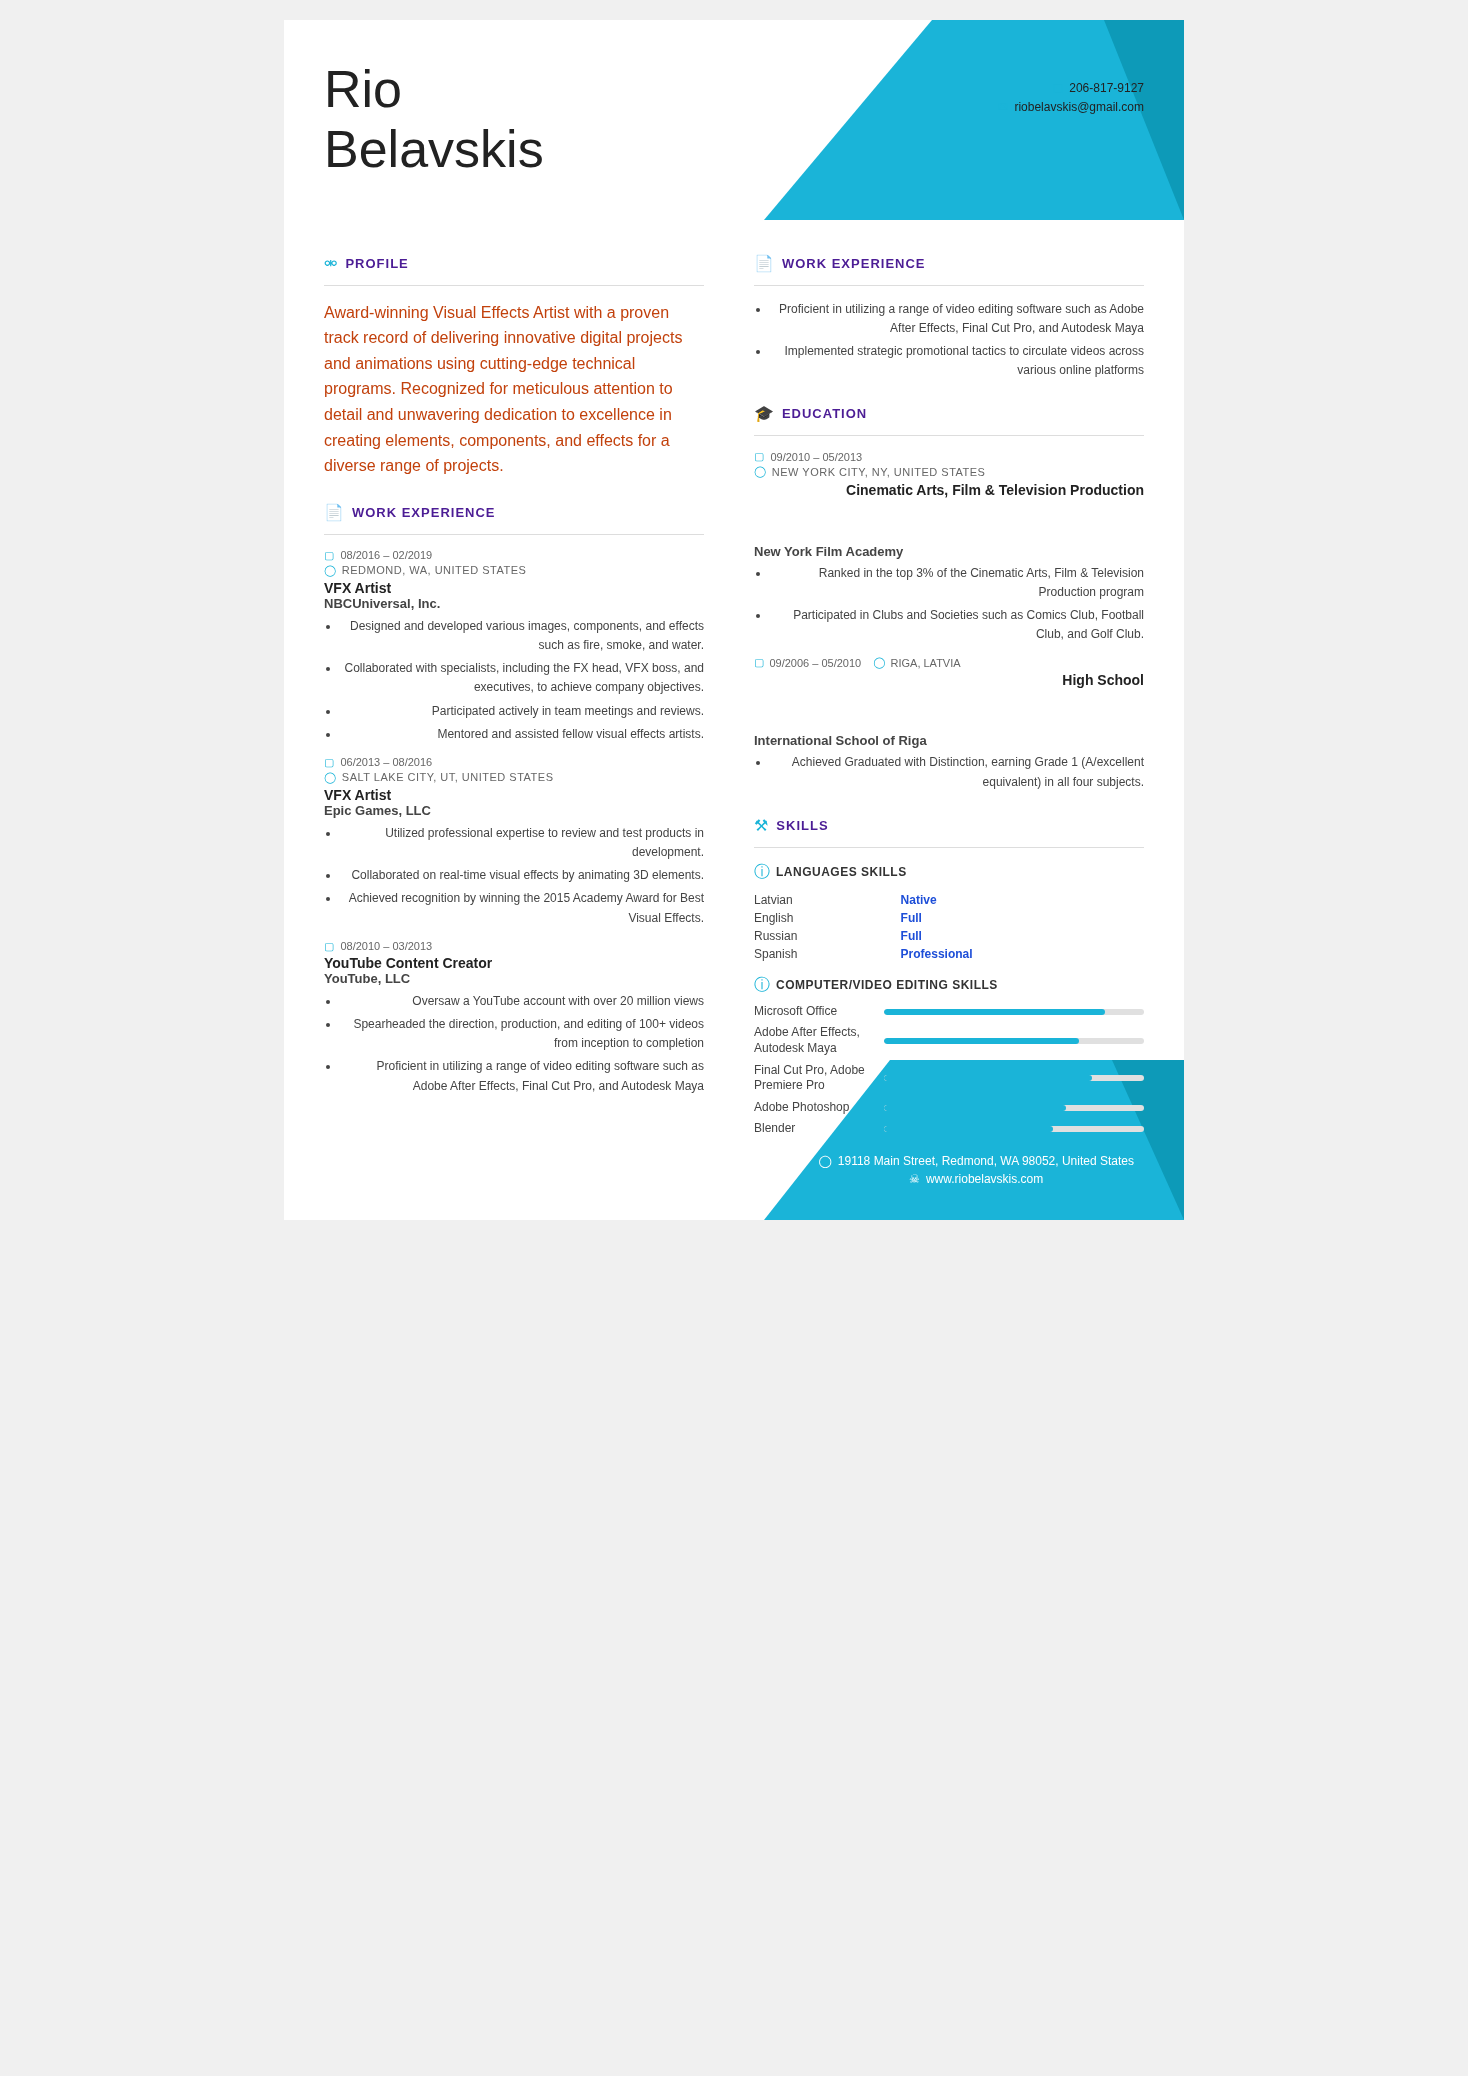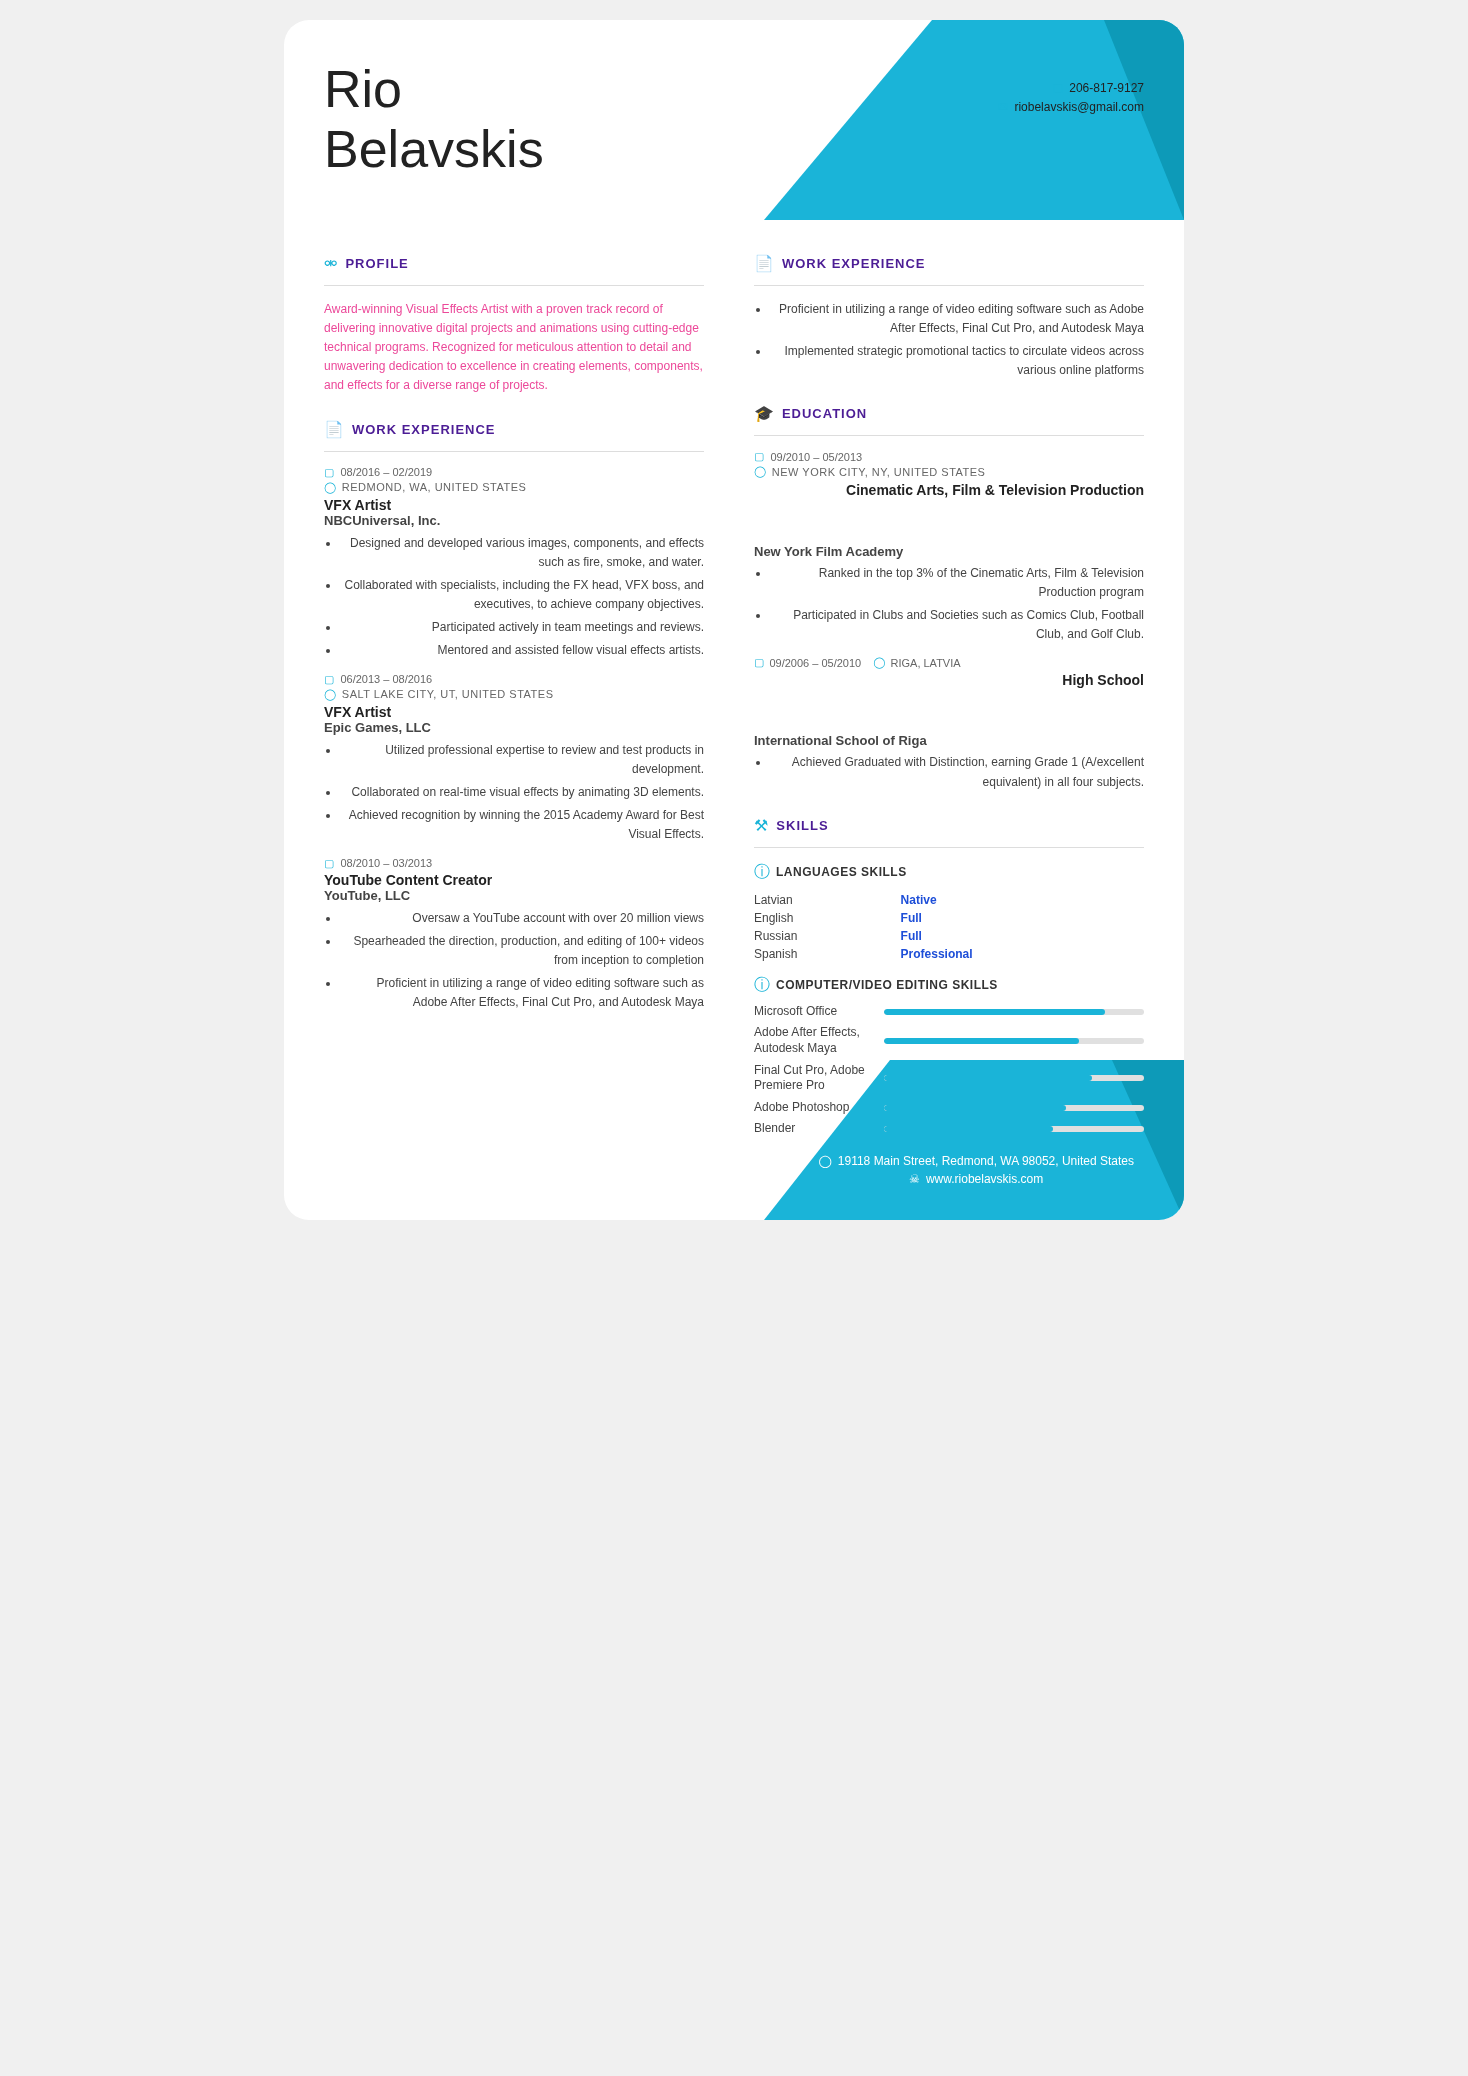--- a/index.html
+++ b/index.html
@@ -10,21 +10,20 @@
       justify-content: center;
       align-items: flex-start;
       padding: 20px;
     }
     .page {
       width: 900px;
       min-height: 1200px;
       background: #fff;
       position: relative;
       overflow: hidden;
-      border-radius: 25px;
     }
     
     .top-blue {
       position: absolute;
       top: 0;
       right: 0;
       width: 420px;
       height: 200px;
       background: #1ab4d8;
       clip-path: polygon(40% 0, 100% 0, 100% 100%, 0% 100%);
@@ -129,22 +128,22 @@
       letter-spacing: 1px;
       text-transform: uppercase;
     }
     .section-divider {
       border: none;
       border-top: 1px solid #ddd;
       margin-bottom: 14px;
     }
     
     .profile-text {
-      font-size: 12px;
-      color: #ec4899;
+      font-size: 16px;
+      color: #c2410c;
       line-height: 1.6;
     }
     
     .job-meta {
       display: flex;
       align-items: center;
       gap: 6px;
       font-size: 11px;
       color: #666;
       margin-top: 12px;

